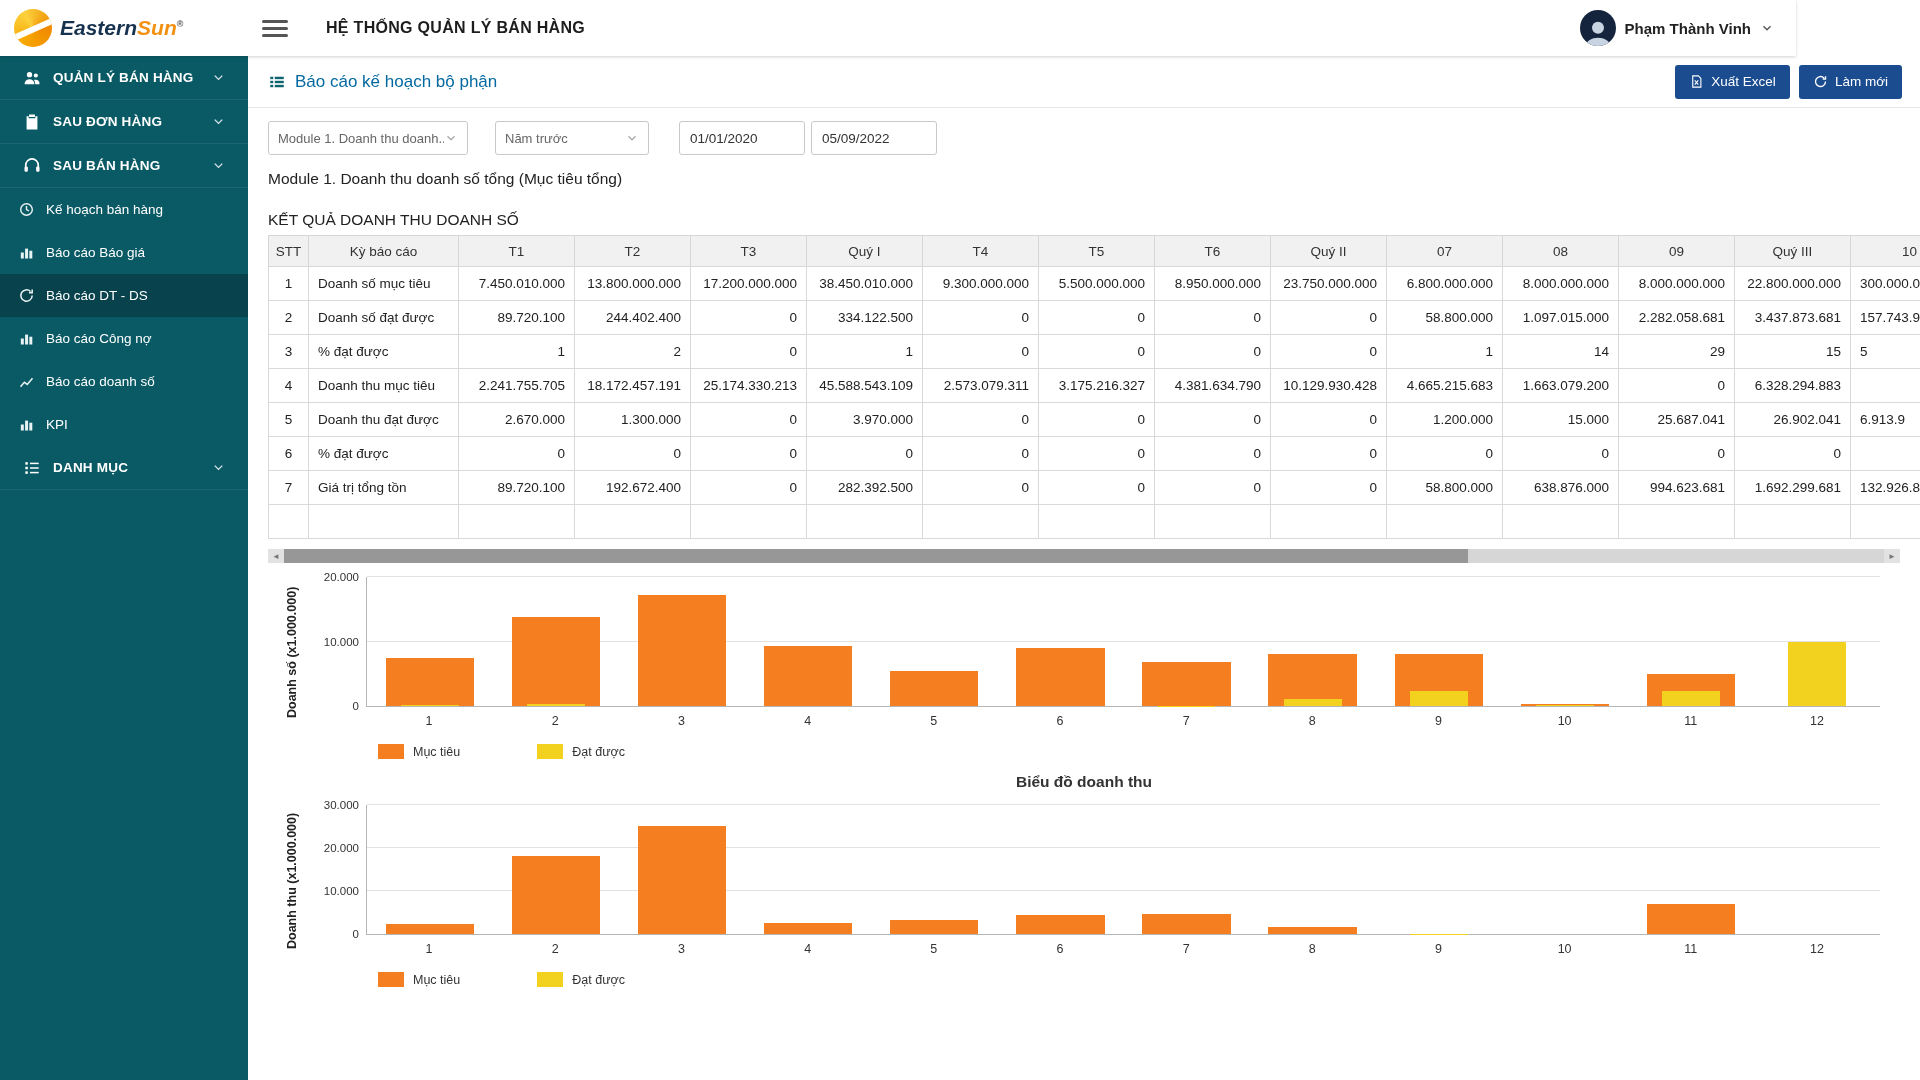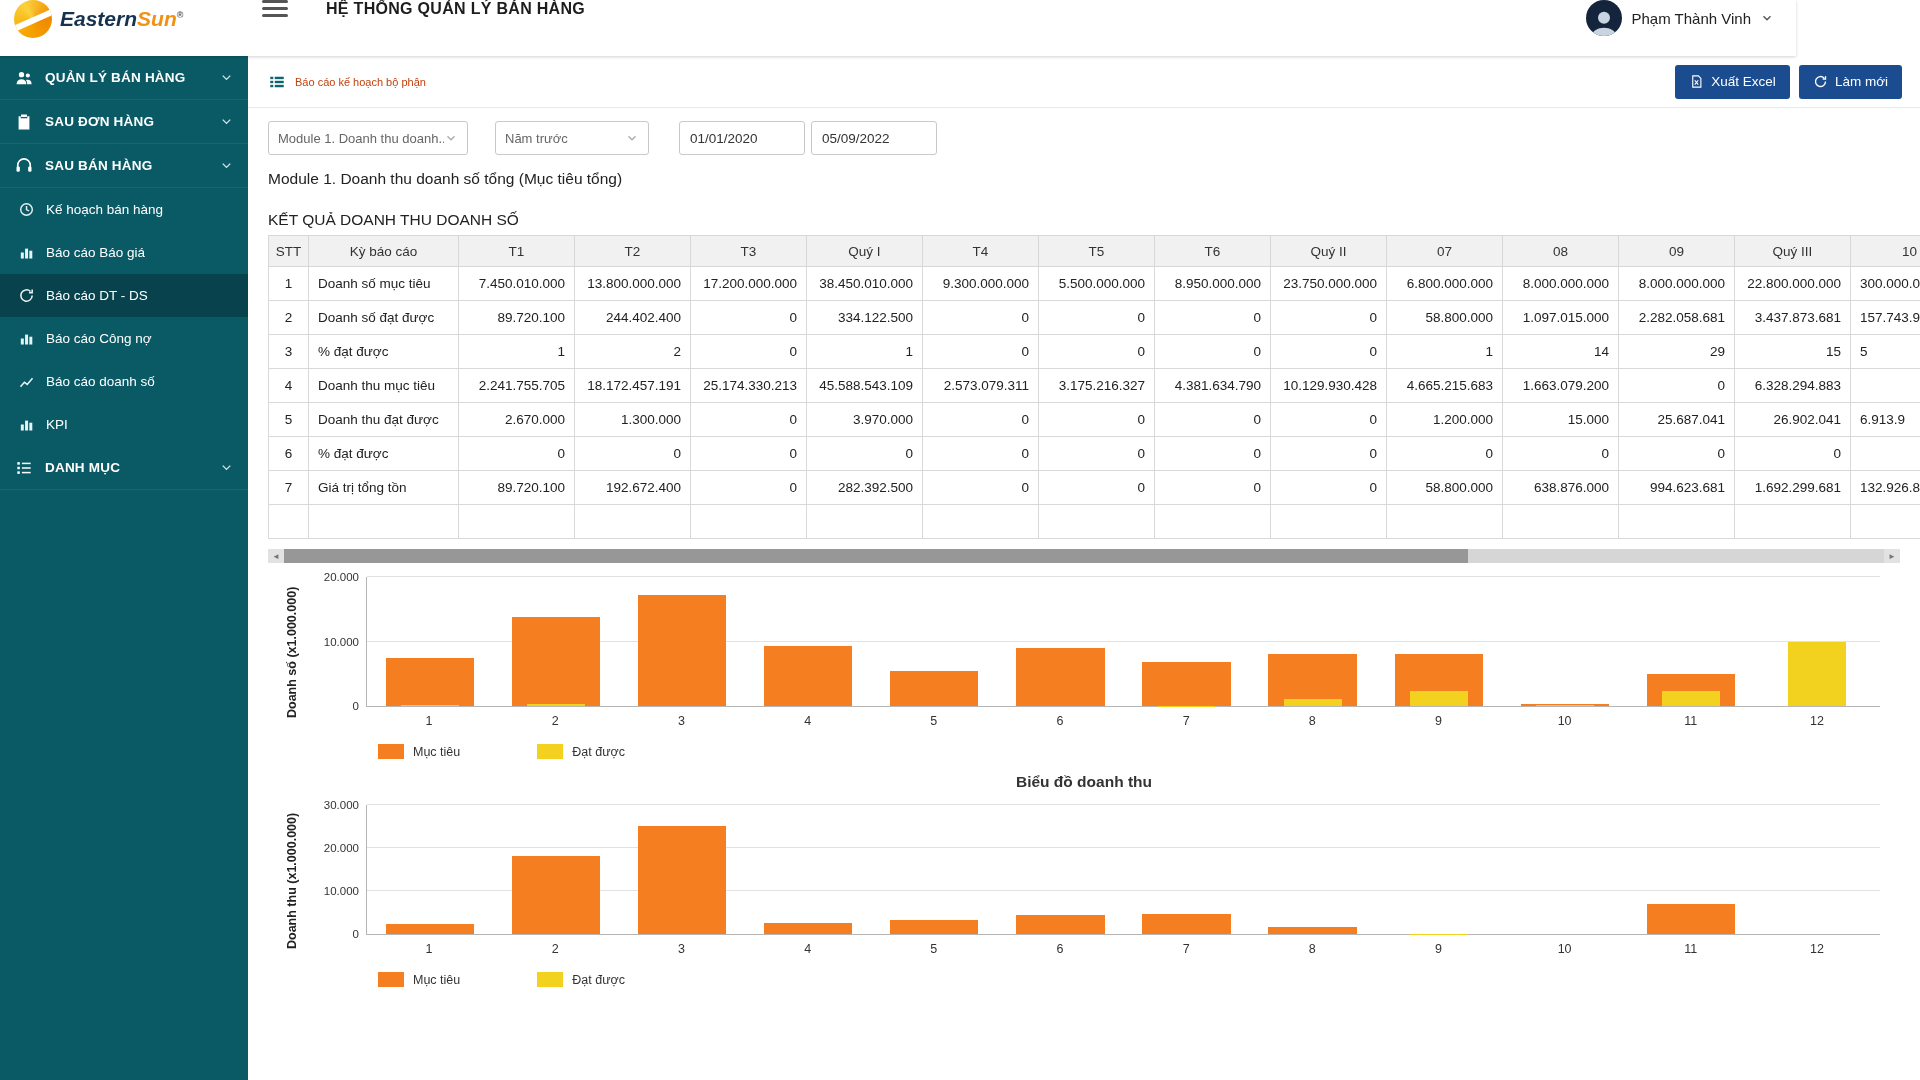--- a/index.html
+++ b/index.html
@@ -1,52 +1,52 @@
 <!DOCTYPE html>
 <html><head>
 <meta charset="utf-8">
 <style>
   *{box-sizing:border-box;margin:0;padding:0}
   html,body{width:1920px;height:1080px;overflow:hidden;background:#fff;font-family:"Liberation Sans",sans-serif}
 
   
-  .header{position:fixed;top:0;left:0;width:1796px;height:56px;background:#fff;display:flex;align-items:flex-start;z-index:20;box-shadow:0 1px 3px rgba(0,0,0,.18)}
+  .header{position:fixed;top:0;left:0;width:1796px;height:56px;background:#fff;display:flex;align-items:center;z-index:20;box-shadow:0 1px 3px rgba(0,0,0,.18)}
   .logo-wrap{width:248px;display:flex;align-items:center;padding-left:14px;gap:8px;cursor:pointer}
   .logo-mark{width:38px;height:38px;border-radius:50%;background:conic-gradient(from 210deg,#f7a600,#fbd13c,#f08a00,#f7a600);position:relative;overflow:hidden;flex:none}
   .logo-mark::after{content:"";position:absolute;left:-8px;top:17px;width:56px;height:6px;background:#fff;transform:rotate(-24deg);border-radius:3px}
   .logo-text{font-size:21px;font-style:italic;font-weight:bold;white-space:nowrap}
   .logo-text .p1{color:#16324f}
   .logo-text .p2{color:#f29111}
   .logo-reg{font-size:9px;color:#555;vertical-align:super;font-style:normal}
   .hamburger{margin-left:14px;width:26px;background:none;border:none;display:flex;flex-direction:column;gap:4px;cursor:pointer;padding:0}
   .hamburger span{height:3px;background:#555;border-radius:2px;display:block}
   .app-title{margin-left:38px;font-size:16px;font-weight:bold;color:#1d1d1d;letter-spacing:.3px}
   .user{margin-left:auto;margin-right:22px;display:flex;align-items:center;gap:9px;cursor:pointer}
   .avatar{width:36px;height:36px;border-radius:50%;background:#14243d;overflow:hidden;flex:none}
   .avatar svg{display:block;margin-top:5px}
-  .user-name{font-size:15px;font-weight:normal;color:#222;white-space:nowrap}
+  .user-name{font-size:15px;font-weight:bold;color:#222;white-space:nowrap}
   .chev-sm{width:14px;height:14px;color:#555}
   svg{width:100%;height:100%}
 
   
   .sidebar{position:fixed;top:56px;left:0;width:248px;height:1024px;background:#0a5a66;overflow:hidden}
-  .side-item{height:44px;display:flex;align-items:center;padding:0 14px;color:#fff;cursor:pointer;border-bottom:1px solid rgba(255,255,255,.07)}
+  .side-item{height:44px;display:flex;align-items:center;padding:0 22px;color:#fff;cursor:pointer;border-bottom:1px solid rgba(255,255,255,.07)}
   .side-item .ic{width:20px;height:20px;margin-right:11px;flex:none;color:#fff}
   .side-item .lb{font-size:13.5px;font-weight:bold;letter-spacing:.2px;white-space:nowrap}
   .side-item .chev{margin-left:auto;width:15px;height:15px;color:#d8e6e8;flex:none}
   .side-sub{height:43px;display:flex;align-items:center;padding:0 14px 0 18px;color:#fff;cursor:pointer}
   .side-sub.active{background:#07424d}
   .side-sub .ic{width:17px;height:17px;margin-right:11px;flex:none;color:#e8f2f3}
   .side-sub .lb{font-size:13.5px;white-space:nowrap}
 
   
   .main{position:absolute;left:248px;top:56px;width:1672px;height:1024px;background:#fff;overflow:hidden}
   .titlebar{height:52px;display:flex;align-items:center;padding:0 18px 0 20px;border-bottom:1px solid #e9e9e9}
   .pt-icon{width:18px;height:18px;color:#0f6470;margin-right:9px;flex:none}
-  .page-title{font-size:11px;color:#c2410c}
+  .page-title{font-size:17px;color:#0369a1}
   .actions{margin-left:auto;display:flex;gap:9px}
   .btn{display:flex;align-items:center;gap:7px;background:#1a4c8f;color:#fff;border:none;border-radius:3px;height:34px;padding:0 14px;font-size:13.5px;cursor:pointer;font-family:inherit}
   .btn .ic{width:15px;height:15px;flex:none}
 
   .filters{display:flex;align-items:center;padding:13px 20px}
   .select{height:34px;border:1px solid #c9c9c9;border-radius:3px;background:#fff;display:flex;align-items:center;padding:0 9px;color:#666;font-size:13px;cursor:pointer}
   .select .txt{white-space:nowrap;overflow:hidden}
   .select .chev{margin-left:auto;width:14px;height:14px;color:#aaa;flex:none}
   .sel-module{width:200px;margin-right:27px}
   .sel-period{width:154px;margin-right:30px}

